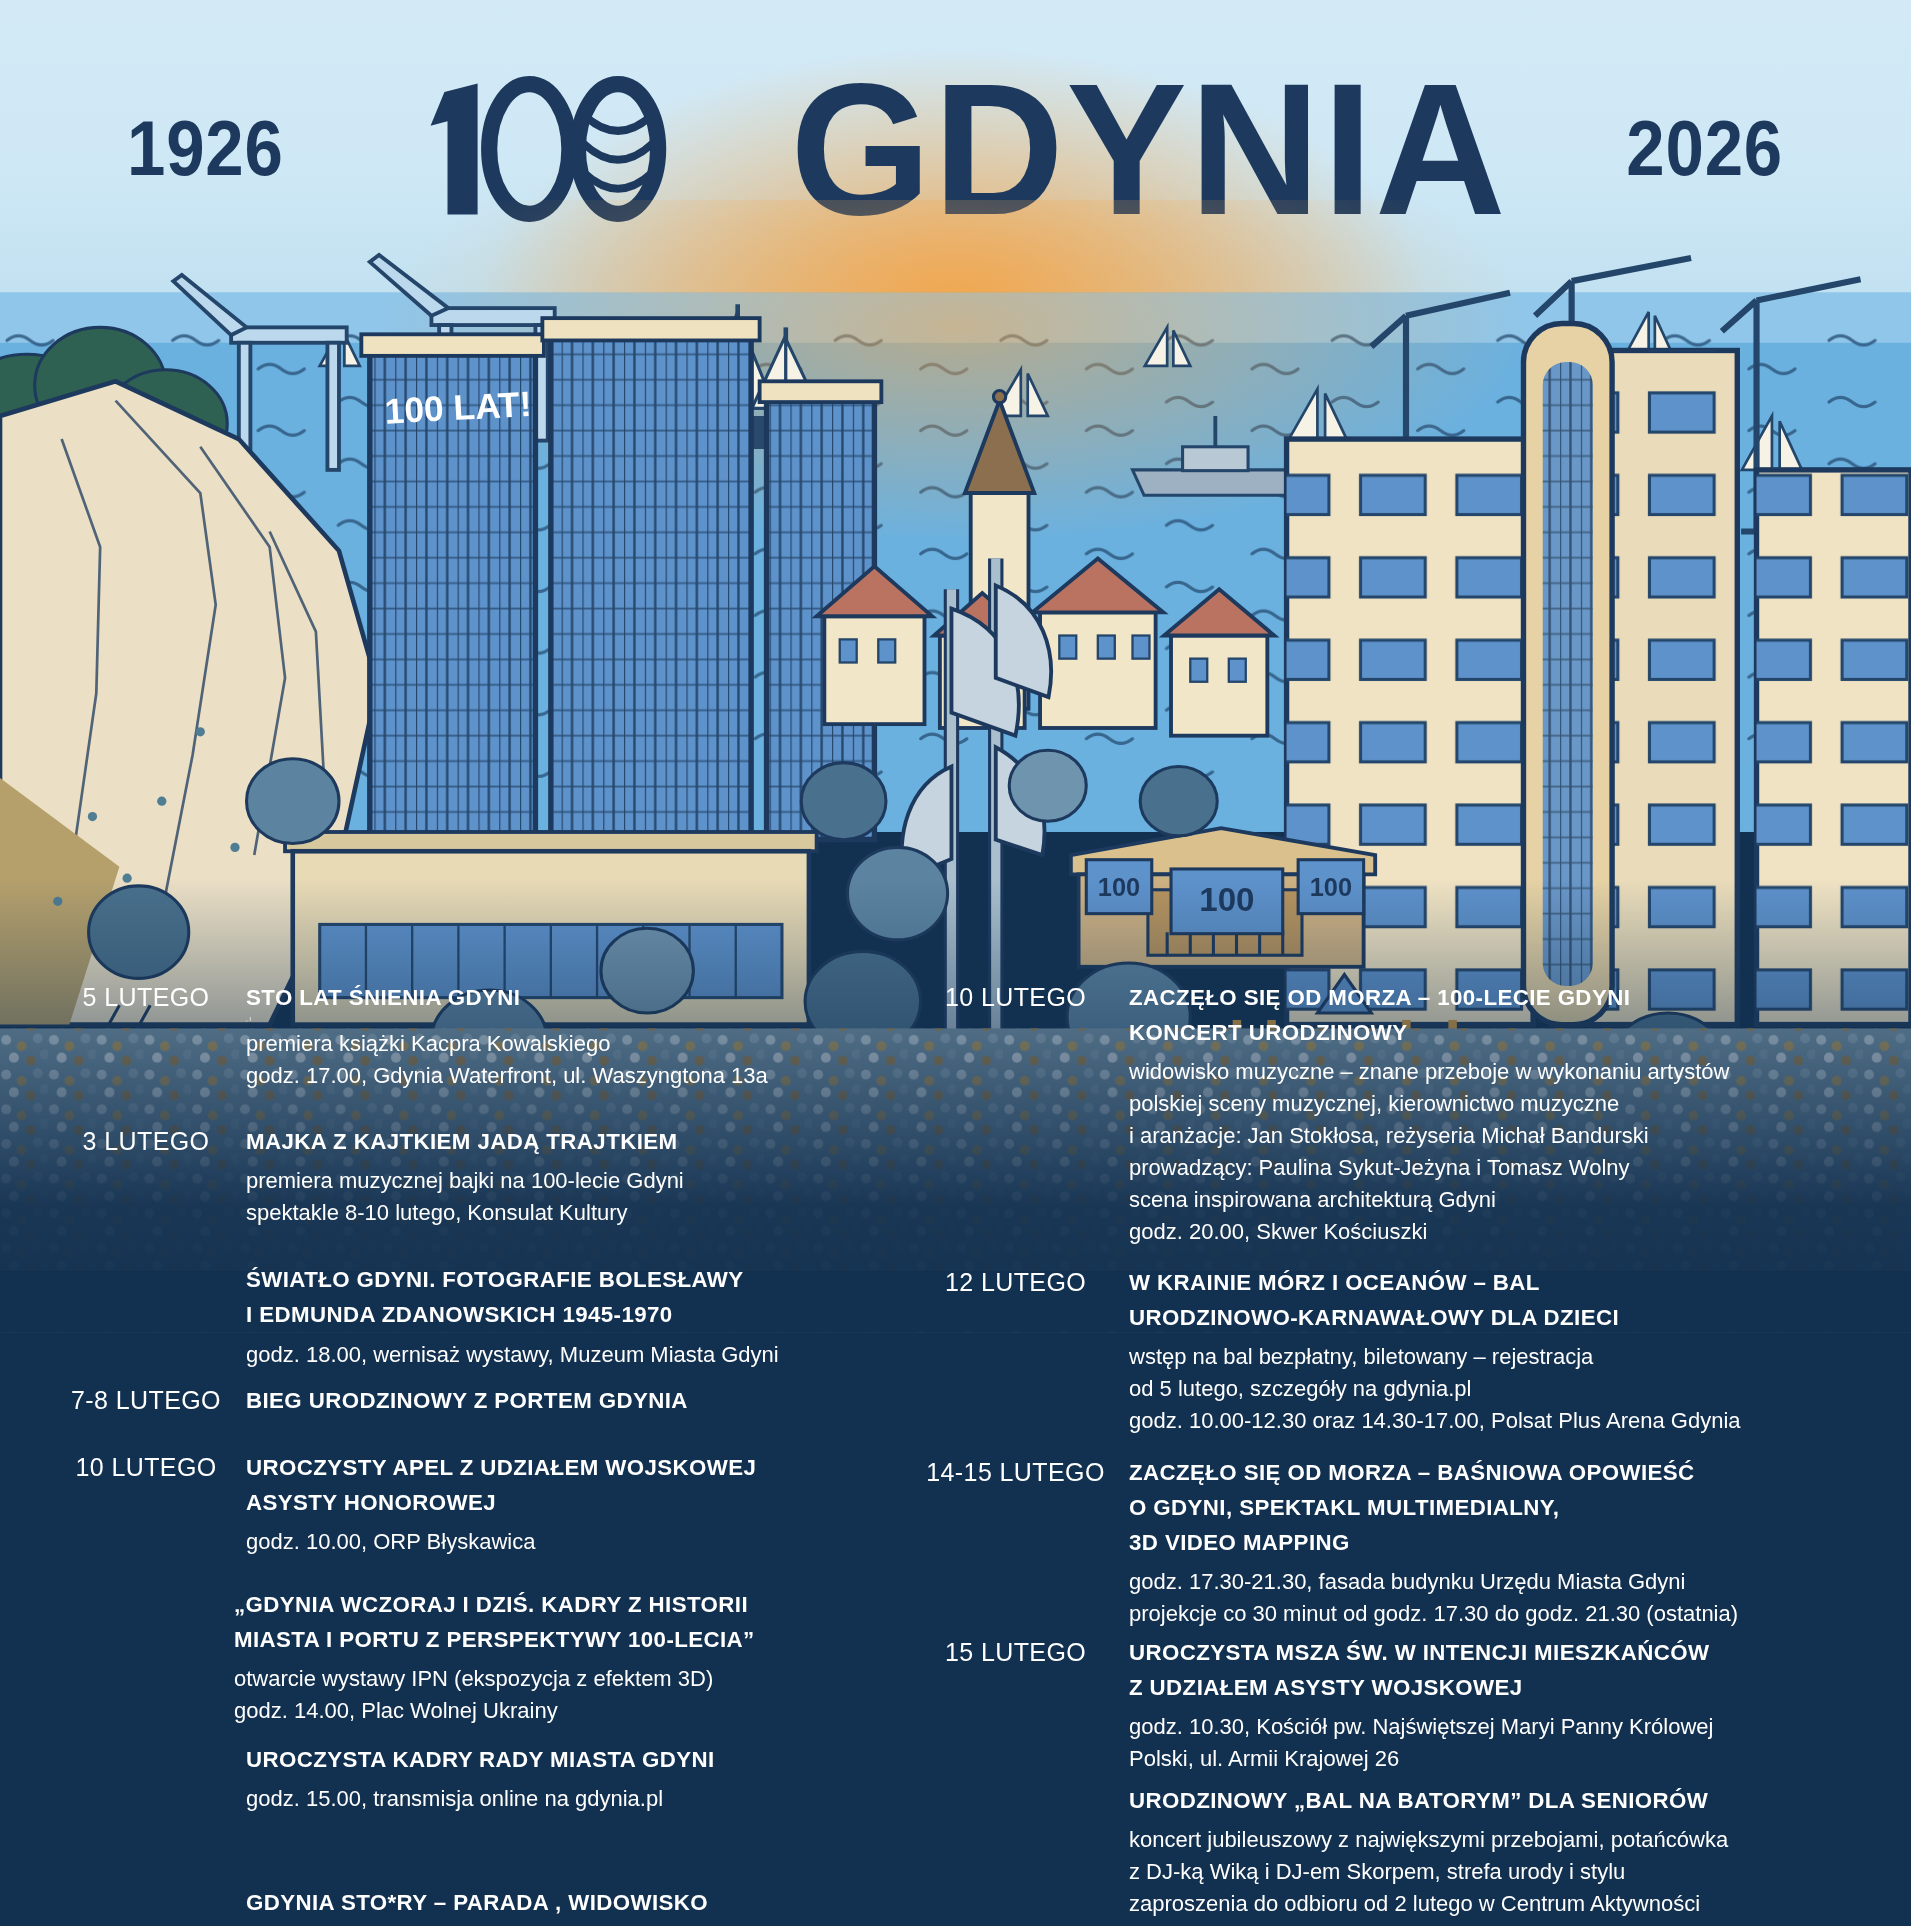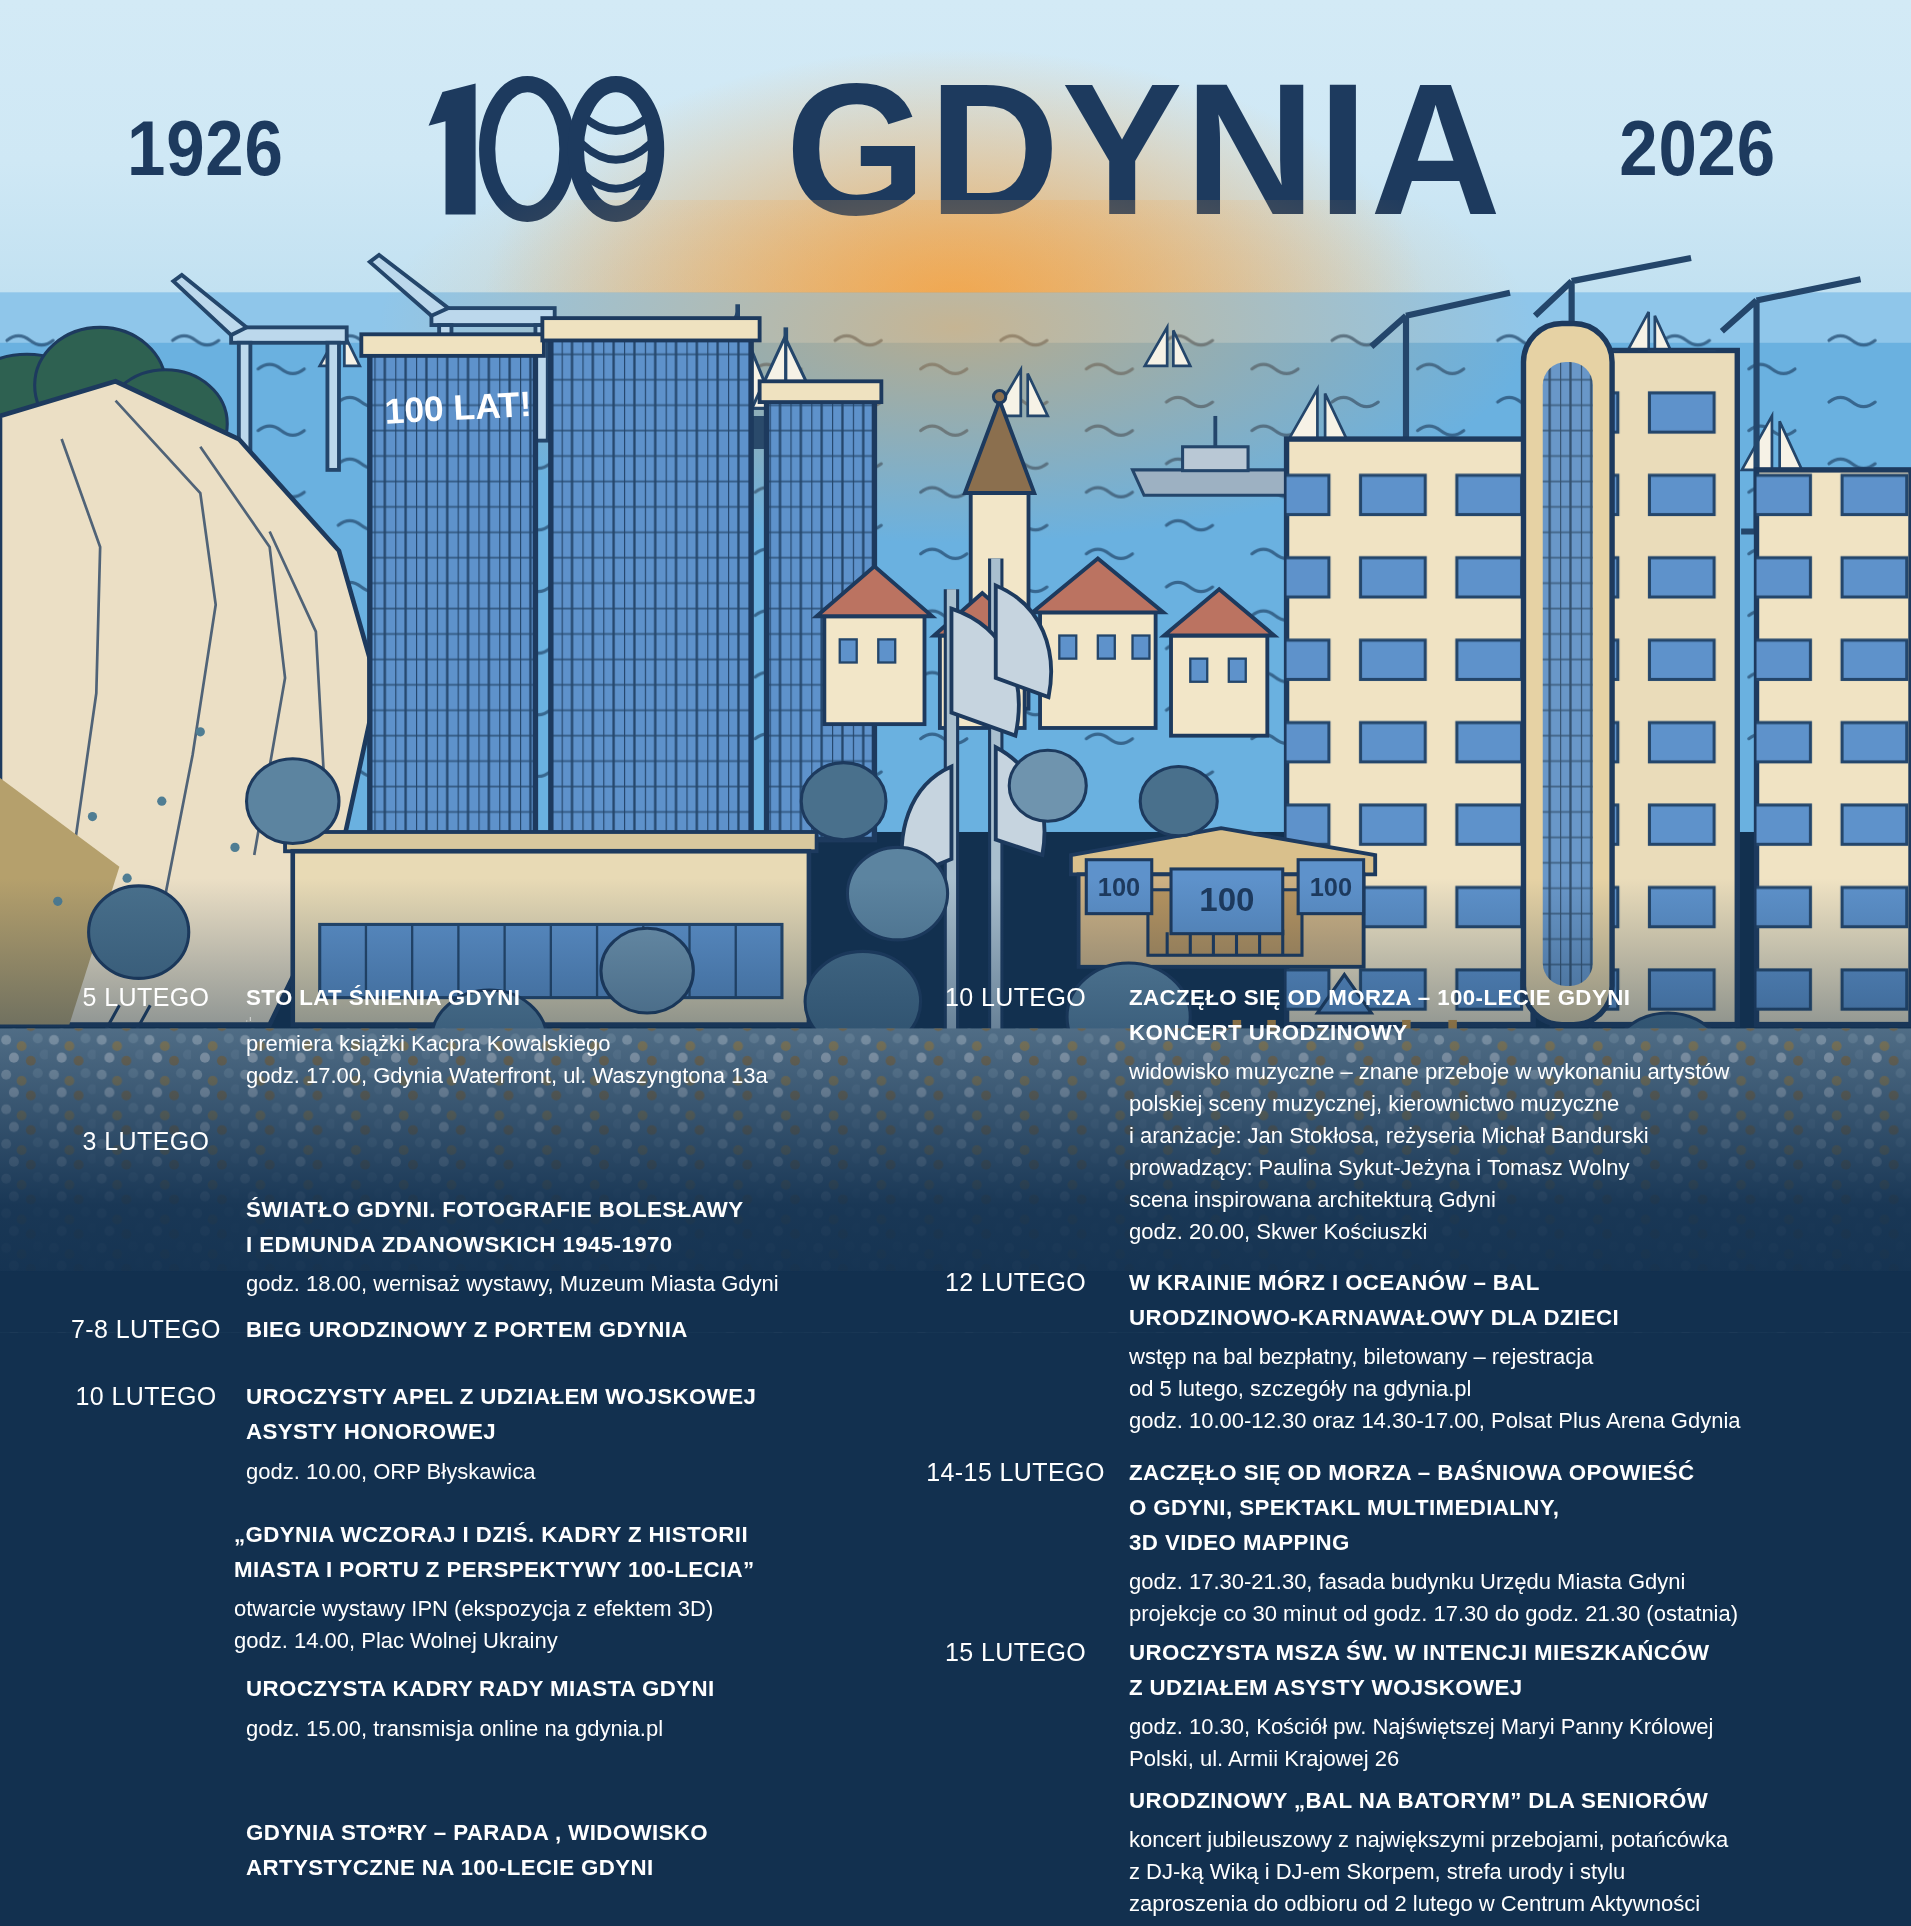--- a/index.html
+++ b/index.html
@@ -4,21 +4,21 @@
 <style>
   html,body{margin:0;padding:0;background:#0d2640;}
   .poster{position:relative;width:1911px;height:2703px;overflow:hidden;
     background:#12304f;font-family:"Liberation Sans",sans-serif;}
 
   
   .header{position:absolute;top:0;left:0;width:1911px;height:293px;z-index:1;
     background:
       radial-gradient(ellipse 655px 347px at 50% 102%, rgba(242,166,76,.95), rgba(242,166,76,0) 72%),
       linear-gradient(180deg,#d3eaf6 0%,#cfe8f5 55%,#c2e1f1 100%);}
-  .header-row{position:absolute;left:127px;right:135px;top:58px;height:181px;
+  .header-row{position:absolute;left:127px;right:128px;top:58px;height:181px;
     display:flex;align-items:center;justify-content:space-between;}
   .year{font-size:69px;font-weight:700;color:#1d3a5e;letter-spacing:0.8px;transform:scaleY(1.12);}
   .logo100{width:270px;height:162px;}
   .poster-title{font-size:181px;font-weight:700;color:#1d3a5e;letter-spacing:2.3px;
     transform:scaleY(1.04);line-height:1;}
 
   
   .illustration{position:absolute;top:200px;left:0;width:1911px;height:1133px;z-index:2;}
 
   
@@ -339,20 +339,25 @@
 
   <div class="events-col col-left">
     <div class="event">
       <div class="edate">5 LUTEGO</div>
       <div><div class="etitle">STO LAT ŚNIENIA GDYNI</div>
 , l      <div class="etext">premiera książki Kacpra Kowalskiego
 godz. 17.00, Gdynia Waterfront, ul. Waszyngtona 13a</div></div>
     </div>
     <div class="event">
       <div class="edate">3 LUTEGO</div>
+      <div>
+          <div class="etitle">MAJKA Z KAJTKIEM JADĄ TRAJTKIEM</div>
+      <div class="etext">premiera muzycznej bajki na 100-lecie Gdyni
+spektakle 8-10 lutego, Konsulat Kultury</div>
+        </div>
     </div>
     <div class="event">
       <div class="edate"></div>
       <div>
           <div class="etitle">ŚWIATŁO GDYNI. FOTOGRAFIE BOLESŁAWY
 I EDMUNDA ZDANOWSKICH 1945-1970</div>
       <div class="etext">godz. 18.00, wernisaż wystawy, Muzeum Miasta Gdyni</div>
         </div>
     </div>
     <div class="event">

